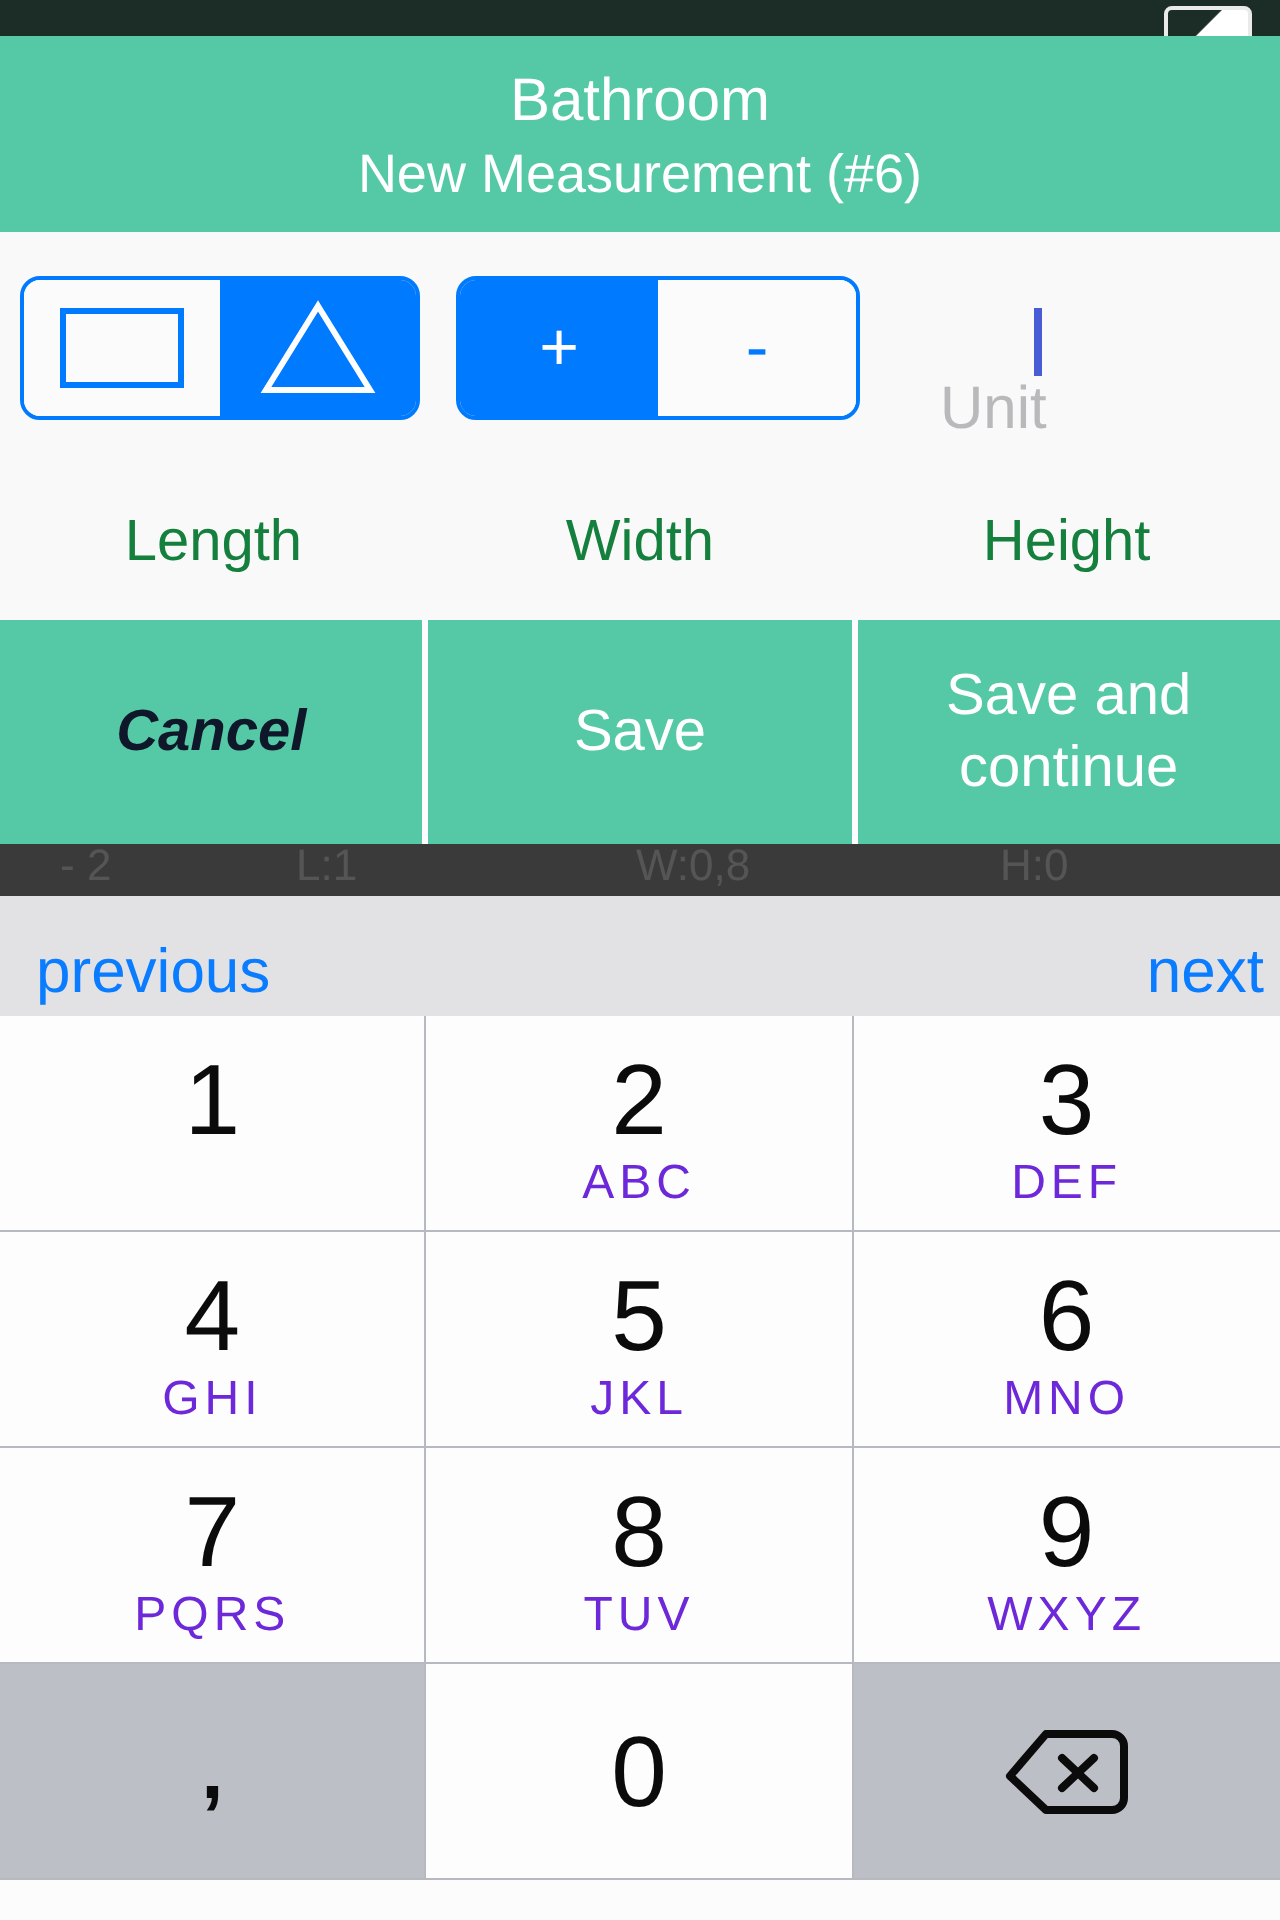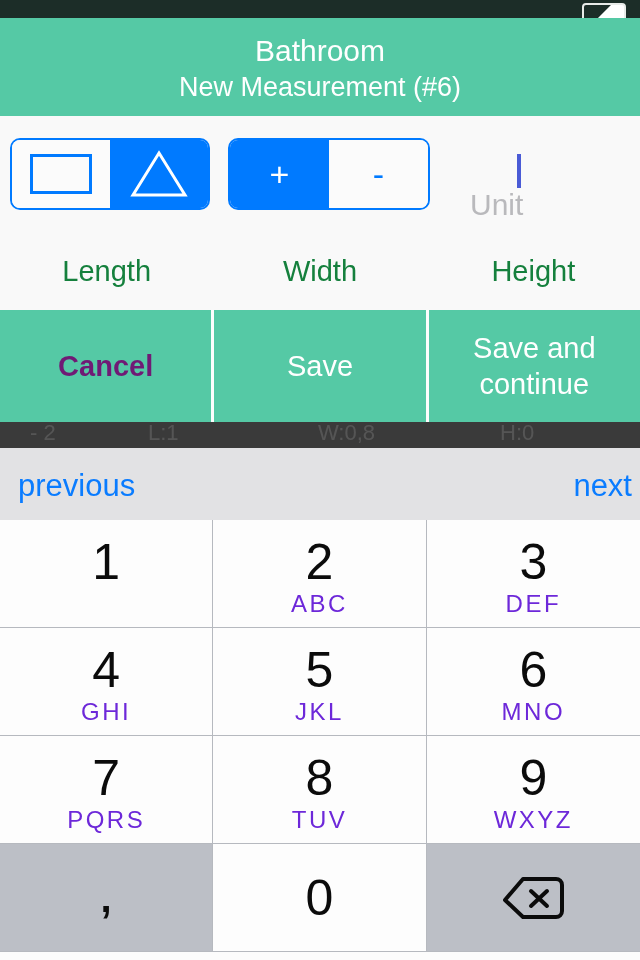--- a/index.html
+++ b/index.html
@@ -155,31 +155,31 @@
     background: #55c9a5;
   }
   .action {
     flex: 1;
     display: flex; align-items: center; justify-content: center;
     text-align: center;
     font-size: 29px;
     line-height: 36px;
     color: #ffffff;
   }
-  .action.cancel { color: #701a75; font-weight: 700; }
+  .action.cancel { color: #0f172a; font-weight: 700; font-style: italic; }
   .action + .action { border-left: 3px solid #fdfdfd; }
 
   
   .keyboard {
     position: absolute; left: 0; top: 448px;
     width: 640px; height: 512px;
     background: #fcfcfc;
   }
   .accessory {
-    height: 72px;
+    height: 60px;
     background: #e2e2e4;
     position: relative;
   }
   .accessory .prev {
     position: absolute; left: 18px; top: 20px;
     font-size: 31px; color: #0a7cff;
   }
   .accessory .next {
     position: absolute; right: 8px; top: 20px;
     font-size: 31px; color: #0a7cff;

